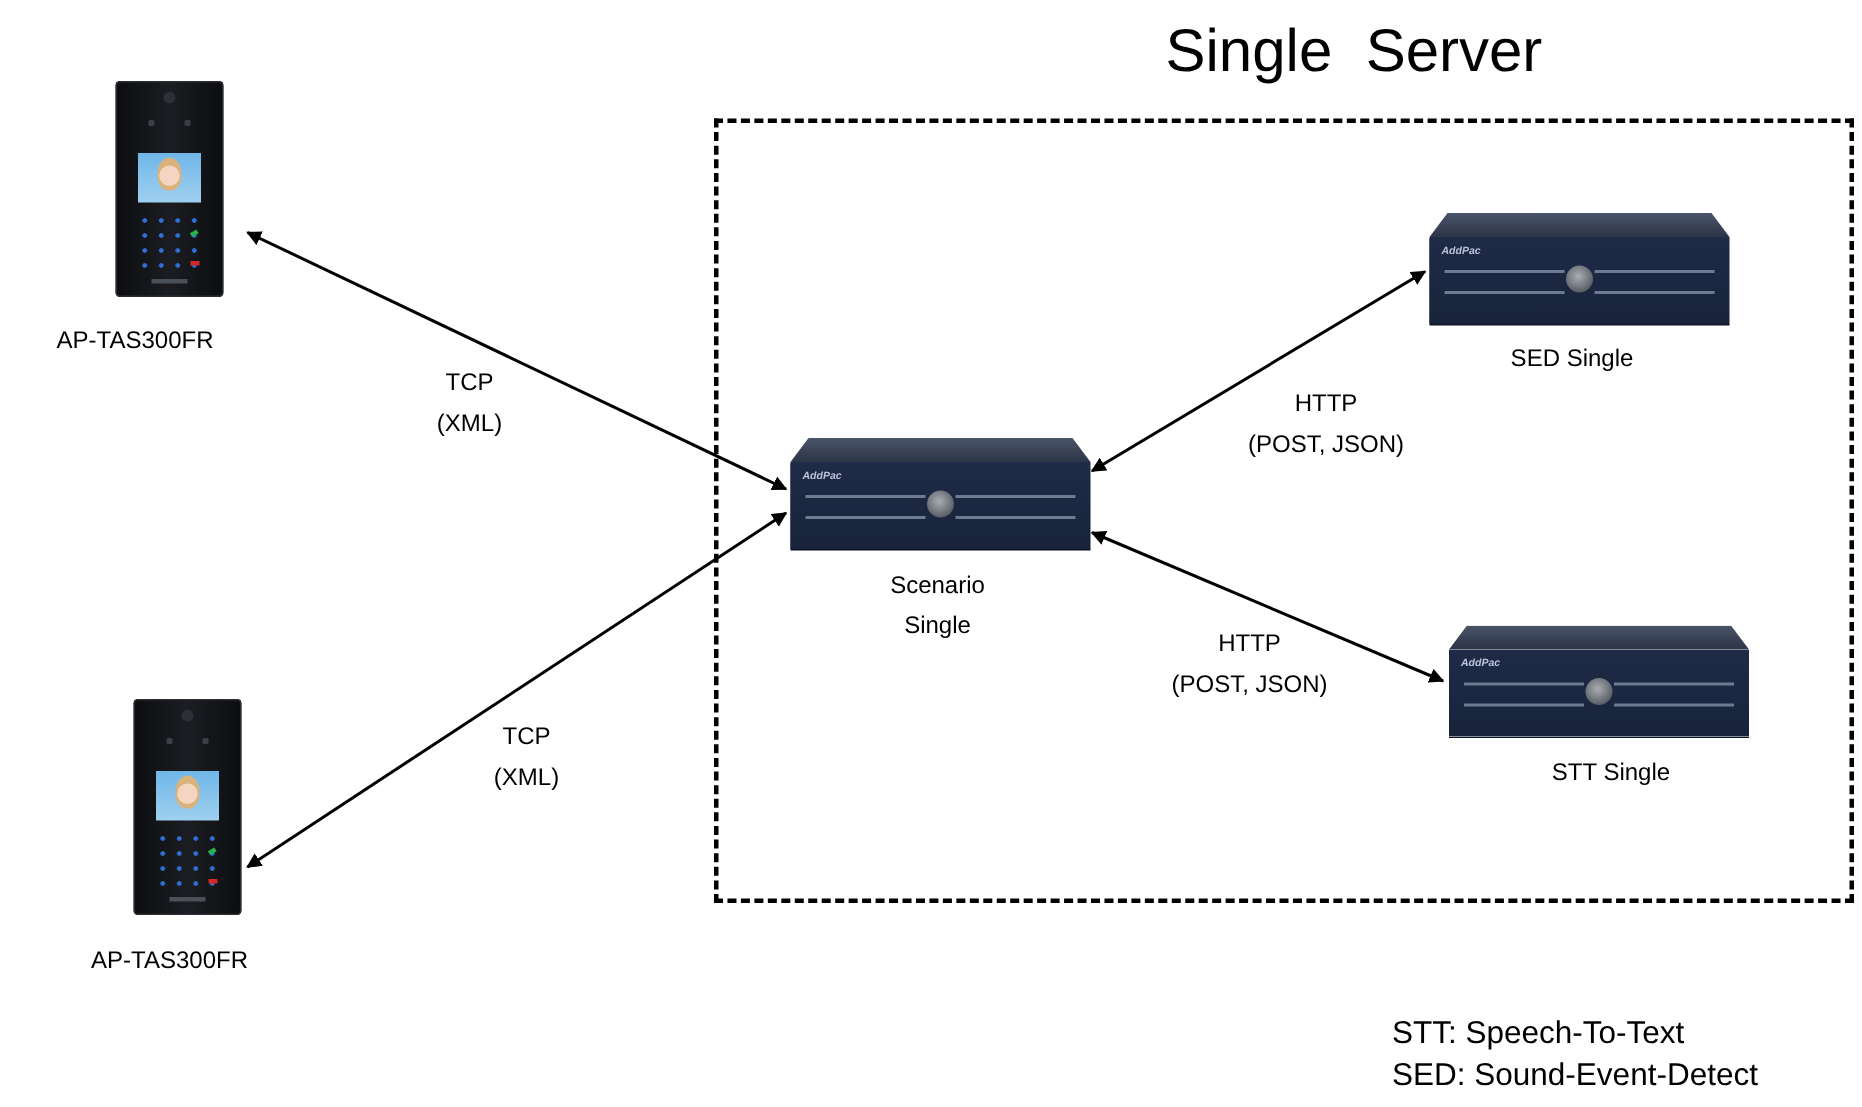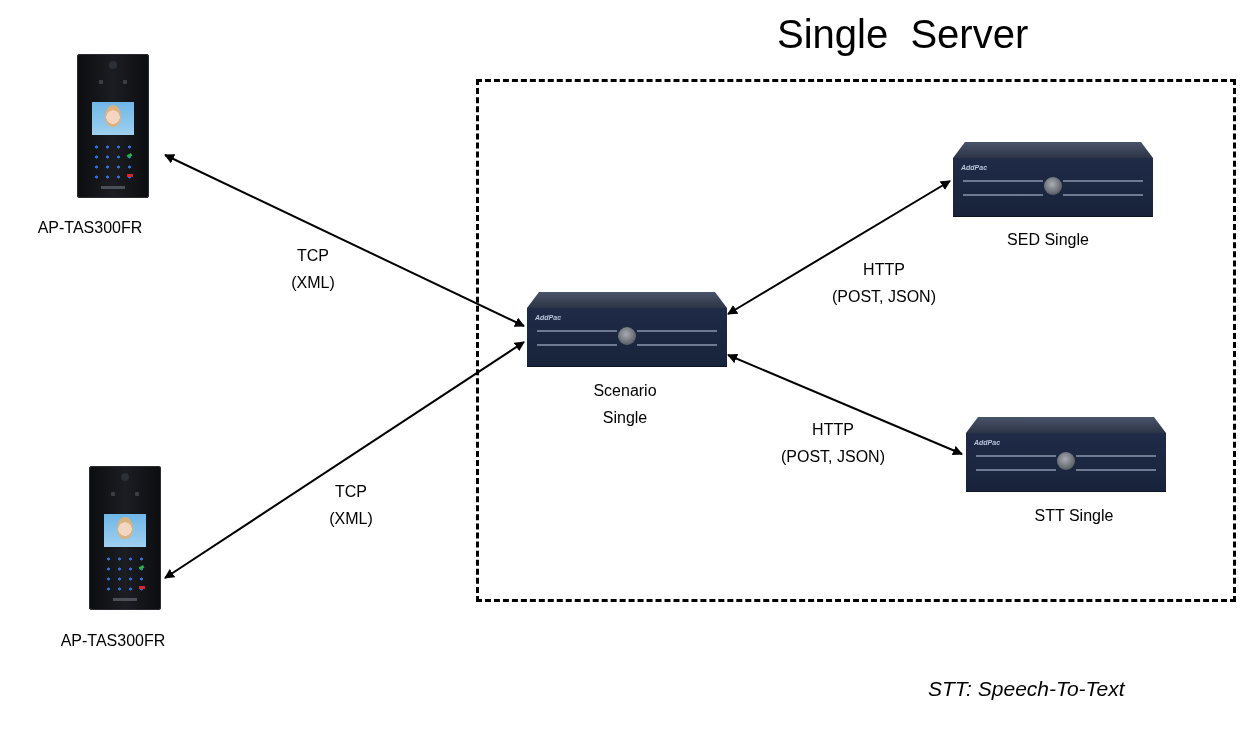--- a/index.html
+++ b/index.html
@@ -2,21 +2,21 @@
 <html><head>
   <meta charset="utf-8">
   <style>
     html, body { margin: 0; padding: 0; background: #ffffff; }
     body { width: 1241px; height: 738px; position: relative; overflow: hidden;
            font-family: "Liberation Sans", sans-serif; color: #000; }
     .abs { position: absolute; }
     .title { left: 0; top: 12px; width: 100%; text-align: left; font-size: 40px; }
     .title span { position: absolute; left: 757px; top: 0; white-space: pre; margin-left: 20px; }
     .label { font-size: 16px; text-align: center; line-height: 27px; white-space: pre; }
-    .legend { font-size: 21px; line-height: 28px; font-style: italic; }
+    .legend { font-size: 21px; line-height: 28px; }
     .boundary { left: 476px; top: 79px; width: 760px; height: 523px;
                 border: 3px dashed #000; box-sizing: border-box; }
     svg.links { position: absolute; left: 0; top: 0; }
     
     .intercom { width: 72px; height: 144px; background: linear-gradient(90deg,#0c0d10,#1b1d22 50%,#0c0d10);
                 border-radius: 3px; box-shadow: 0 0 0 1px #2a2c30 inset; }
     .intercom .cam { position: absolute; left: 32px; top: 7px; width: 8px; height: 8px; border-radius: 50%; background:#2b2f36; }
     .intercom .spk { position: absolute; top: 26px; width: 4px; height: 4px; background:#3a3f48; border-radius:1px; }
     .intercom .screen { position: absolute; left: 15px; top: 48px; width: 42px; height: 33px;
                 background: linear-gradient(#6fb7e8,#9fd0ef); }
@@ -132,13 +132,14 @@
 (XML)</div>
 <div class="abs label" style="left:291px; top:478px; width:120px;">TCP
 (XML)</div>
 <div class="abs label" style="left:774px; top:256px; width:220px;">HTTP
 (POST, JSON)</div>
 <div class="abs label" style="left:723px; top:416px; width:220px;">HTTP
 (POST, JSON)</div>
 
 <div class="abs legend" style="left:928px; top:675px;">
   <div>STT: Speech-To-Text</div>
+  <div>SED: Sound-Event-Detect</div>
 </div>
 
 </body></html>

